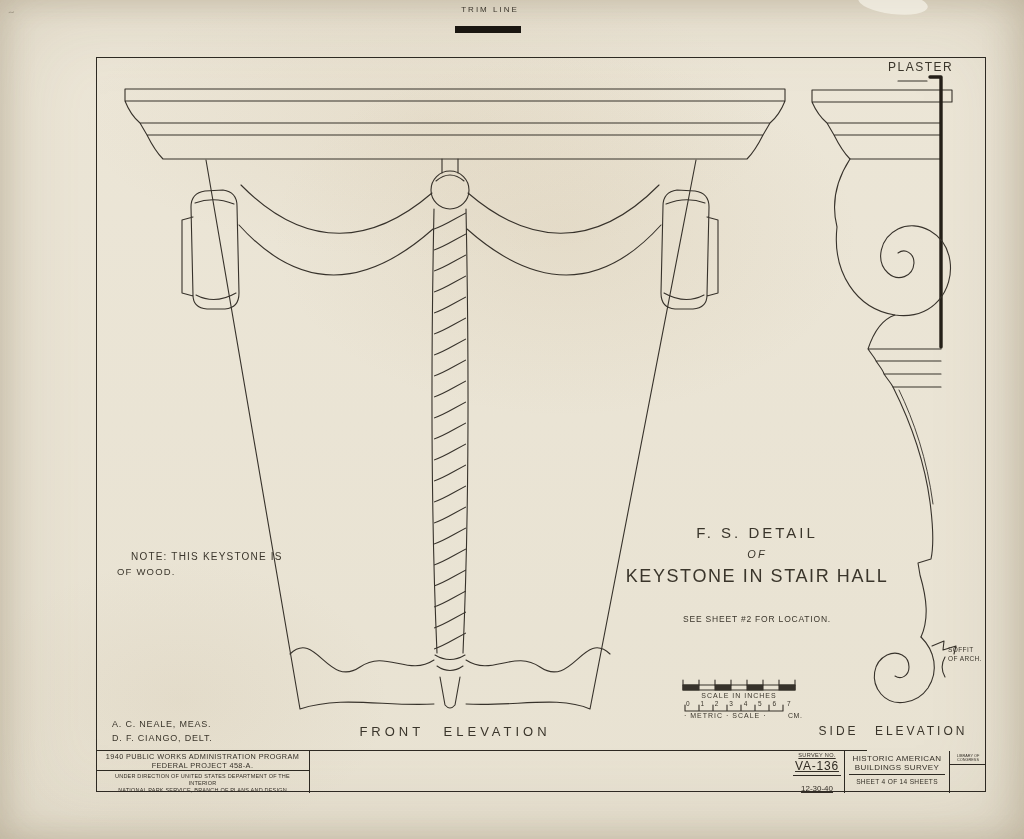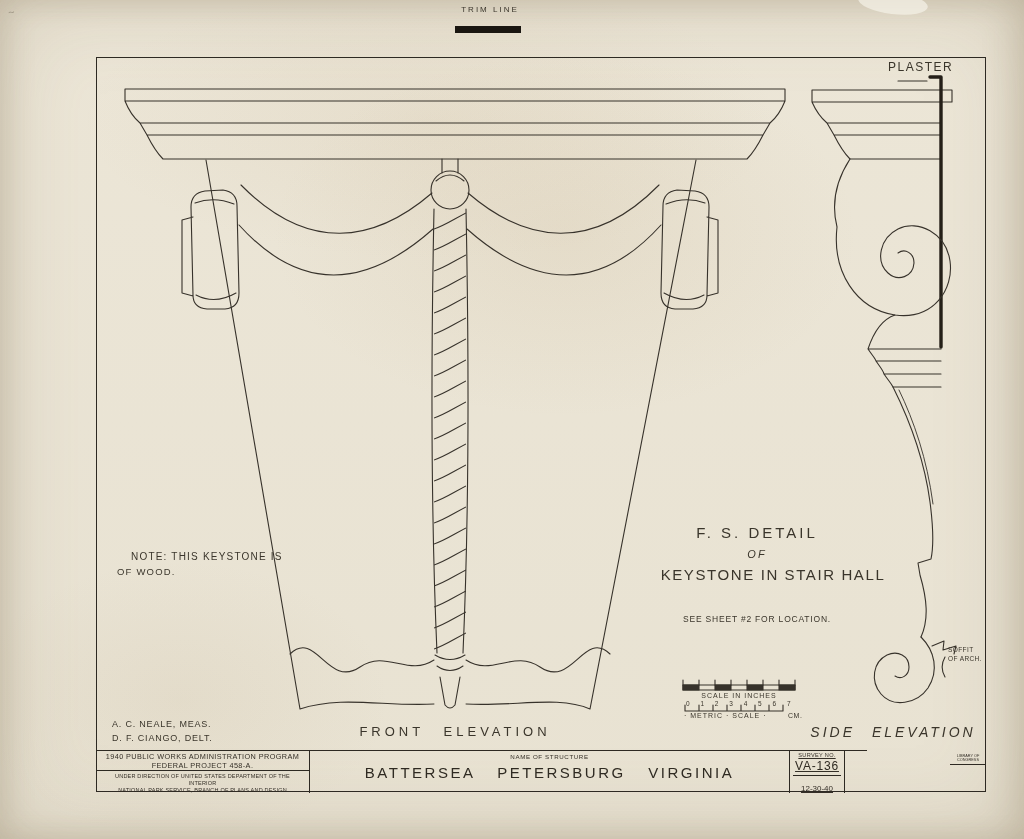--- a/index.html
+++ b/index.html
@@ -115,28 +115,28 @@
         </g>
       </g>
     </g>
   </svg>
 
   <div class="lbl" style="left:131px;top:551px;font-size:10px;letter-spacing:1.2px;">NOTE: THIS KEYSTONE IS</div>
   <div class="lbl" style="left:117px;top:566px;font-size:9.5px;letter-spacing:1.2px;">OF WOOD.</div>
 
   <div class="lbl c" style="left:757px;top:524px;font-size:15px;letter-spacing:3px;">F. S. DETAIL</div>
   <div class="lbl c" style="left:757px;top:548px;font-size:11px;letter-spacing:2px;font-style:italic;">OF</div>
-  <div class="lbl c" style="left:757px;top:566px;font-size:15px;letter-spacing:1.6px;margin-left:16px;">KEYSTONE IN STAIR HALL</div>
+  <div class="lbl c" style="left:757px;top:566px;font-size:18px;letter-spacing:1.6px;">KEYSTONE IN STAIR HALL</div>
   <div class="lbl c" style="left:757px;top:590px;font-size:8.5px;letter-spacing:0.8px;margin-top:24px;">SEE SHEET #2 FOR LOCATION.</div>
 
   <div class="lbl" style="left:112px;top:719px;font-size:9px;letter-spacing:0.8px;">A. C. NEALE, MEAS.</div>
   <div class="lbl" style="left:112px;top:733px;font-size:9px;letter-spacing:0.8px;">D. F. CIANGO, DELT.</div>
 
   <div class="lbl c" style="left:455px;top:724px;font-size:13px;letter-spacing:4px;word-spacing:12px;">FRONT ELEVATION</div>
-  <div class="lbl c" style="left:893px;top:724px;font-size:14px;letter-spacing:3px;word-spacing:10px;font-style:italic;">SIDE ELEVATION</div>
+  <div class="lbl c" style="left:893px;top:724px;font-size:12px;letter-spacing:3px;word-spacing:10px;">SIDE ELEVATION</div>
 
   <div class="lbl" style="left:888px;top:60px;font-size:12px;letter-spacing:1.5px;">PLASTER</div>
   <div class="lbl" style="left:948px;top:646px;font-size:6.5px;letter-spacing:0.4px;">SOFFIT</div>
   <div class="lbl" style="left:948px;top:655px;font-size:6.5px;letter-spacing:0.4px;">OF ARCH.</div>
 
   <div class="lbl c" style="left:739px;top:692px;font-size:7px;letter-spacing:1px;">SCALE IN INCHES</div>
   <div class="lbl" style="left:686px;top:700px;font-size:6.5px;word-spacing:7px;">0 1 2 3 4 5 6 7</div>
   <div class="lbl" style="left:684px;top:712px;font-size:7px;letter-spacing:1px;">· METRIC · SCALE ·</div>
   <div class="lbl" style="left:788px;top:712px;font-size:7px;letter-spacing:0.5px;">CM.</div>
 
@@ -144,29 +144,31 @@
     <div class="tb-cell tb-left">
       <div class="tb-left-top">
         <div>1940 PUBLIC WORKS ADMINISTRATION PROGRAM</div>
         <div>FEDERAL PROJECT 458-A.</div>
       </div>
       <div class="tb-left-bot">
         <div>UNDER DIRECTION OF UNITED STATES DEPARTMENT OF THE INTERIOR</div>
         <div>NATIONAL PARK SERVICE, BRANCH OF PLANS AND DESIGN</div>
       </div>
     </div>
-    <div class="tb-cell tb-name">
-      <div class="small">NAME OF STRUCTURE</div>
-      <div class="big">BATTERSEA PETERSBURG VIRGINIA</div>
-    </div>
     <div class="tb-cell tb-survey">
       <div class="small">SURVEY NO.</div>
       <div class="no">VA-136</div>
       <div class="rule"></div>
       <div class="date">12-30-40</div>
+    </div>
+    <div class="tb-cell tb-habs">
+      <div class="l">HISTORIC AMERICAN</div>
+      <div class="l">BUILDINGS SURVEY</div>
+      <div class="rule"></div>
+      <div class="sheet">SHEET 4 OF 14 SHEETS</div>
     </div>
     <div class="tb-cell tb-loc">
       <div class="box">
         <div>LIBRARY OF CONGRESS</div>
       </div>
     </div>
   </div>
 </div>
 
 </body></html>

